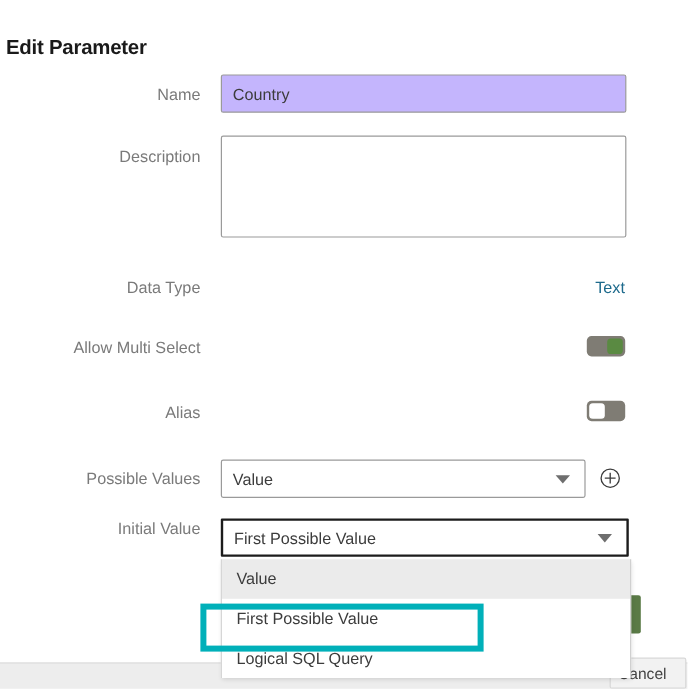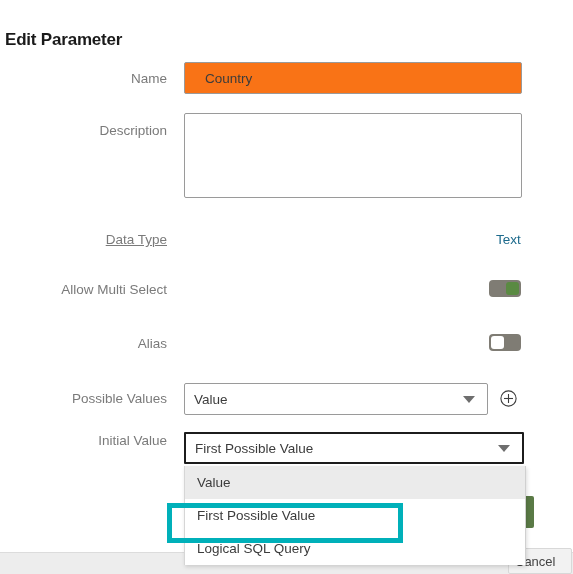--- a/index.html
+++ b/index.html
@@ -46,25 +46,25 @@
 
   
   .text-input {
     position: absolute;
     left: 184px;
     width: 338px;
     height: 32px;
     box-sizing: border-box;
     border: 1px solid #9a9a9a;
     border-radius: 2px;
-    background: #f97316;
+    background: #c4b5fd;
     font-family: "Liberation Sans", sans-serif;
     font-size: 13.5px;
     color: #3c3c3c;
-    padding: 0 20px;
+    padding: 0 9px;
     outline: none;
   }
   .text-area {
     position: absolute;
     left: 184px;
     width: 338px;
     height: 85px;
     box-sizing: border-box;
     border: 1px solid #9a9a9a;
     border-radius: 2px;
@@ -255,21 +255,21 @@
   <div class="field-label" style="top:9px;">Name</div>
   <input class="text-input" type="text" style="top: 0px;" value="Country">
 </div>
 
 <div class="form-row" style="top:113px;">
   <div class="field-label" style="top:10px;">Description</div>
   <textarea class="text-area" style="top: 0px;" placeholder=""></textarea>
 </div>
 
 <div class="form-row" style="top:232px;">
-  <div class="field-label" style="top:0;text-decoration:underline;">Data Type</div>
+  <div class="field-label" style="top:0;">Data Type</div>
   <div class="link-value" style="left:496px; top:0;">Text</div>
 </div>
 
 <div class="form-row" style="top:282px;">
   <div class="field-label" style="top:0;margin-left:36px;">Allow Multi Select</div>
   <div class="toggle on" style="left:489px; top:-2px;">
     <div class="knob"></div>
   </div>
 </div>
 

